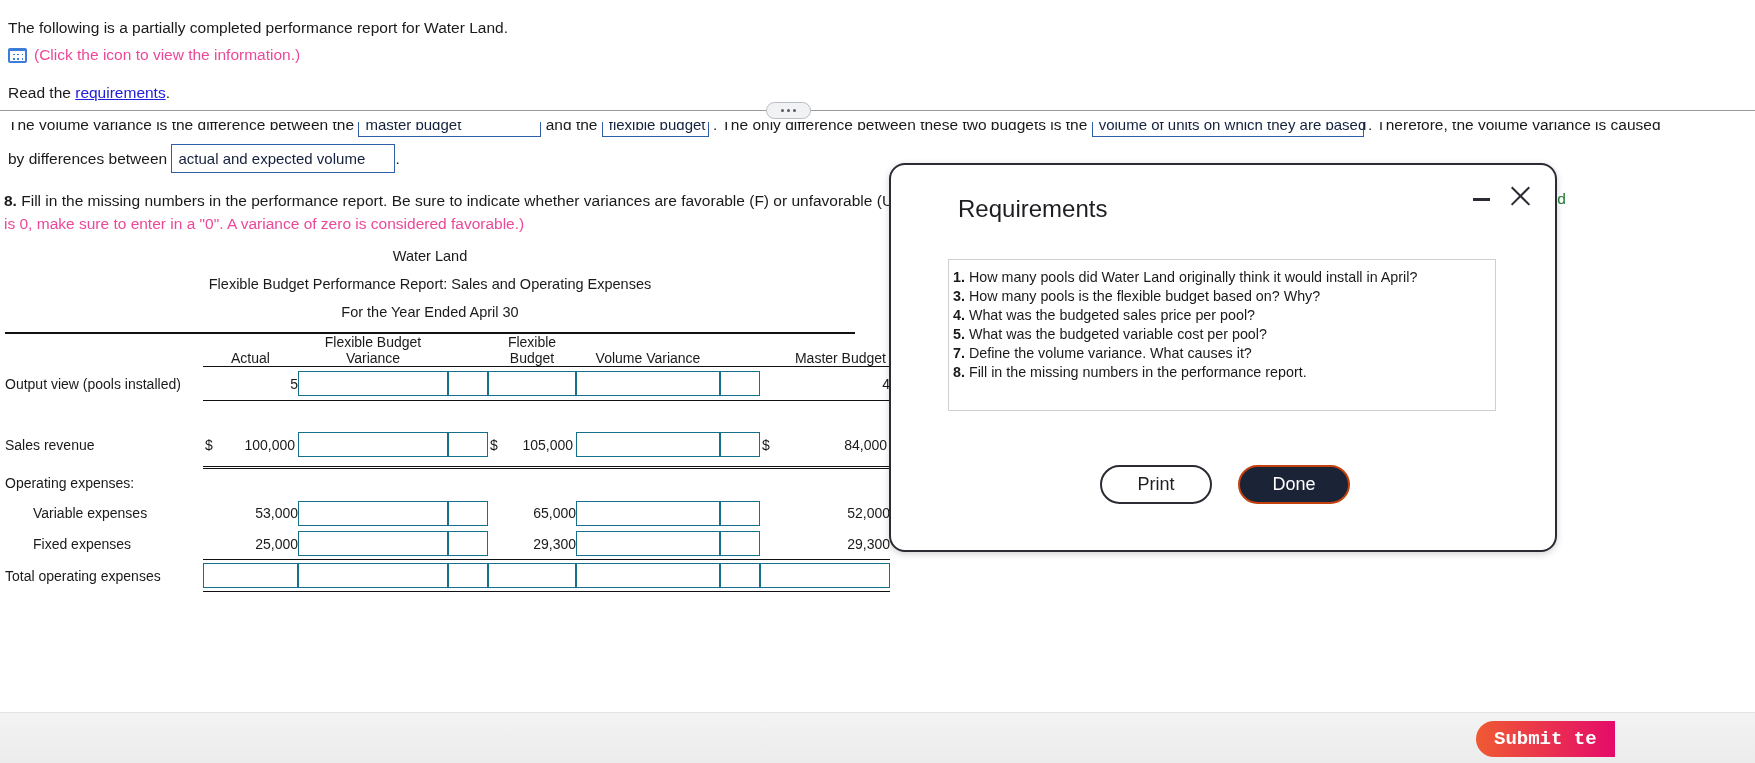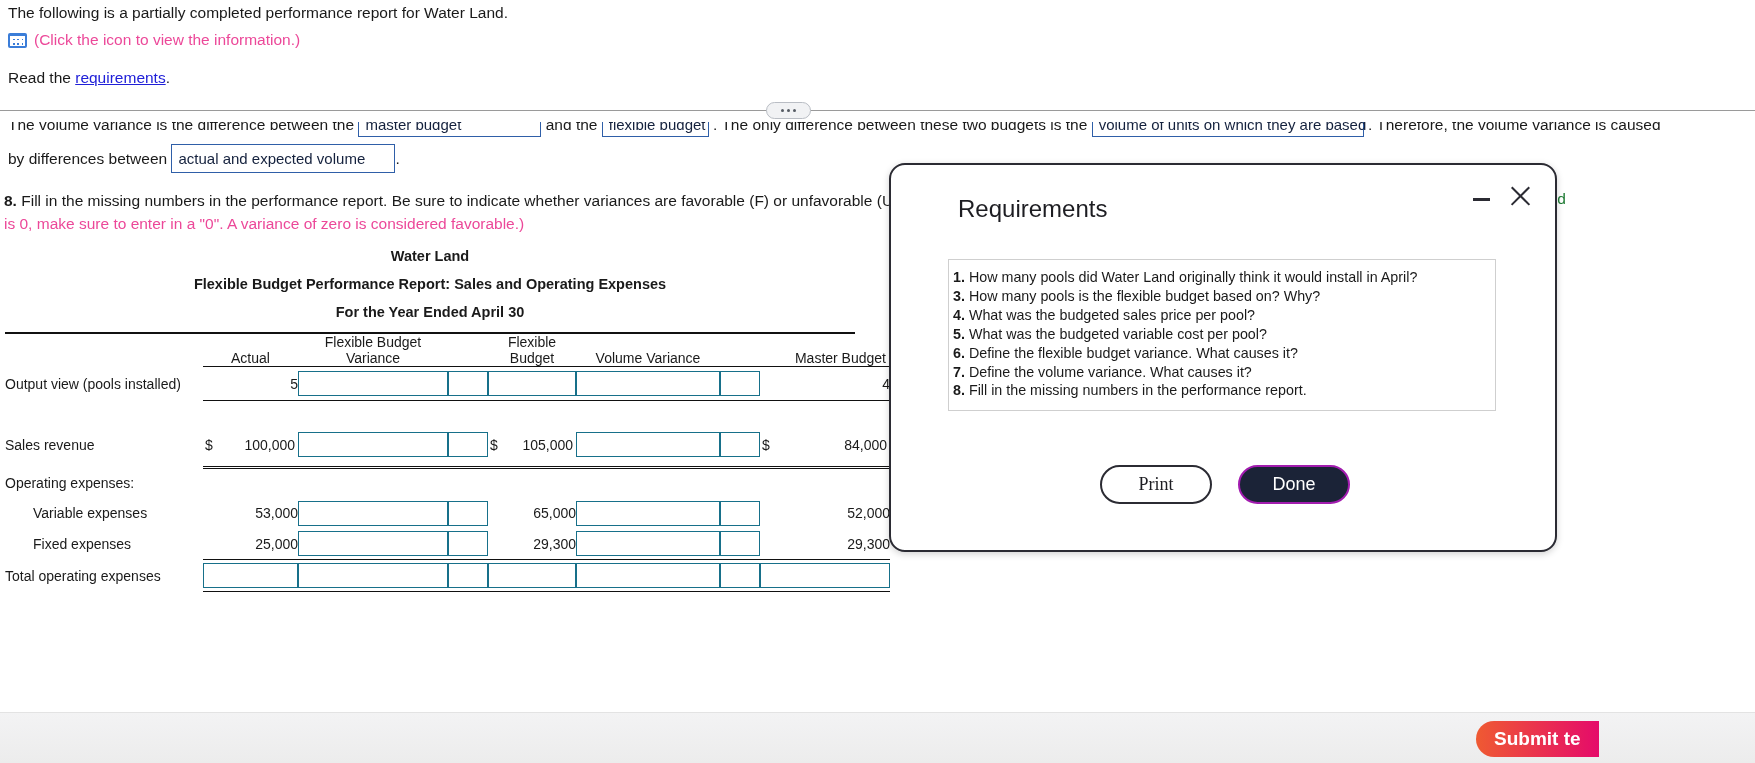--- a/index.html
+++ b/index.html
@@ -11,21 +11,21 @@
     font-family: "Liberation Sans", sans-serif;
     color: #1a1a1a;
   }
   #root { position: relative; width: 1755px; height: 763px; background: #fff; }
 
   
   .prompt {
     position: absolute; left: 8px; top: 0px; width: 1000px;
     font-size: 15.5px; line-height: 20px; color: #1a1a1a;
   }
-  .prompt-line1 { padding-top: 3px; }
+  .prompt-line1 { padding-top: 18px; }
   .icon-row { display: flex; align-items: center; gap: 7px; margin-top: 7px; }
   .grid-icon {
     width: 19px; height: 15px; background: #3b7dd8;
     border-radius: 2px; position: relative; flex: 0 0 auto;
   }
   .grid-icon::before {
     content: ""; position: absolute; left: 2px; top: 3px; right: 2px; bottom: 2px;
     background:
       repeating-linear-gradient(to right,#fff 0 3px, #3b7dd8 3px 4.5px),
       repeating-linear-gradient(to bottom,#fff 0 3px, #3b7dd8 3px 4.3px);
@@ -61,21 +61,21 @@
   .ansbox.wide2 { width: 107px; }
   .ansbox.wide3 { width: 272px; }
   .ansbox.wide4 { width: 224px; height: 29px; line-height: 25px; }
 
   
   .q8 { position: absolute; left: 4px; top: 190px; width: 1755px; font-size: 15.5px; line-height: 21px; }
   .q8 b { font-weight: bold; }
 
   
   .report { position: absolute; left: 5px; top: 242px; width: 860px; font-size: 14px; color: #1a1a1a; }
-  .rpt-title { text-align: center; font-weight: bold; font-size: 14.5px; line-height: 28px; width: 850px; }
+  .rpt-title { text-align: center; font-weight: normal; font-size: 14.5px; line-height: 28px; width: 850px; }
   .rule-top { width: 850px; height: 0; border-top: 2px solid #111; margin-top: 6px; }
 
   table.perf { border-collapse: collapse; width: 850px; table-layout: fixed; margin-top: 0; }
   table.perf td, table.perf th { padding: 0; font-weight: normal; font-size: 14px; vertical-align: middle; }
   .col-label  { width: 198px; }
   .col-actual { width: 95px; }
   .col-fbv    { width: 150px; }
   .col-fu     { width: 40px; }
   .col-fb     { width: 88px; }
   .col-vv     { width: 144px; }
@@ -128,35 +128,35 @@
   }
   .req-panel ol { margin: 0; padding: 0; list-style: none; }
   .req-panel li { font-size: 14.3px; line-height: 18.9px; color: #1a1a1a; }
   .req-panel li .rn { font-weight: bold; }
 
   .modal-btns { position: absolute; left: 0; top: 300px; width: 668px; display: flex; justify-content: center; gap: 26px; }
   .btn {
     border-radius: 22px; font-size: 18px; cursor: pointer; display: flex;
     align-items: center; justify-content: center;
   }
-  .btn-print { width: 112px; height: 39px; border: 2px solid #2b2b33; background: #fff; color: #1d1d22; font-family: Liberation Serif, serif; }
-  .btn-done  { width: 112px; height: 39px; border: 2px solid #a21caf; background: #1b2337; color: #fff; }
+  .btn-print { width: 112px; height: 39px; border: 2px solid #2b2b33; background: #fff; color: #1d1d22; }
+  .btn-done  { width: 112px; height: 39px; border: 2px solid #c2410c; background: #1b2337; color: #fff; }
 
   
   .bottombar {
     position: absolute; left: 0; top: 712px; width: 1755px; height: 51px;
     background: linear-gradient(to bottom,#f3f3f4,#ececec);
     border-top: 1px solid #e3e3e3;
   }
   .submit-btn {
     position: absolute; left: 1476px; top: 721px; height: 36px; padding: 0 18px;
     border-radius: 18px 0 0 18px;
     background: linear-gradient(to right,#ef5a32,#e50b6a);
     color: #fff; font-size: 19px; font-weight: bold; display: flex; align-items: center;
-    white-space: nowrap; cursor: pointer; overflow: hidden;
+    white-space: nowrap; cursor: pointer; overflow: hidden; font-family: Liberation Mono, monospace;
   }
   
   .q8-clip-right { position: absolute; left: 1540px; top: 190px; font-size: 15.5px; color: #1d7a33; white-space: nowrap; }
 </style>
 </head>
 <body>
 
 <div id="root">
 
   <div class="prompt">
@@ -399,21 +399,20 @@
     <div class="modal-title">Requirements</div>
     <div class="modal-min"></div>
     <div class="modal-close"></div>
 
     <div class="req-panel">
       <ol>
         <li><span class="rn">1.</span><span> How many pools did Water Land originally think it would install in April?</span></li>
         <li><span class="rn">3.</span><span> How many pools is the flexible budget based on? Why?</span></li>
         <li><span class="rn">4.</span><span> What was the budgeted sales price per pool?</span></li>
         <li><span class="rn">5.</span><span> What was the budgeted variable cost per pool?</span></li>
-        <li><span class="rn">6.</span><span> Define the flexible budget variance. What causes it?</span></li>
         <li><span class="rn">7.</span><span> Define the volume variance. What causes it?</span></li>
         <li><span class="rn">8.</span><span> Fill in the missing numbers in the performance report.</span></li>
       </ol>
     </div>
 
     <div class="modal-btns">
       <div class="btn btn-print">Print</div>
       <div class="btn btn-done">Done</div>
     </div>
   </div>

